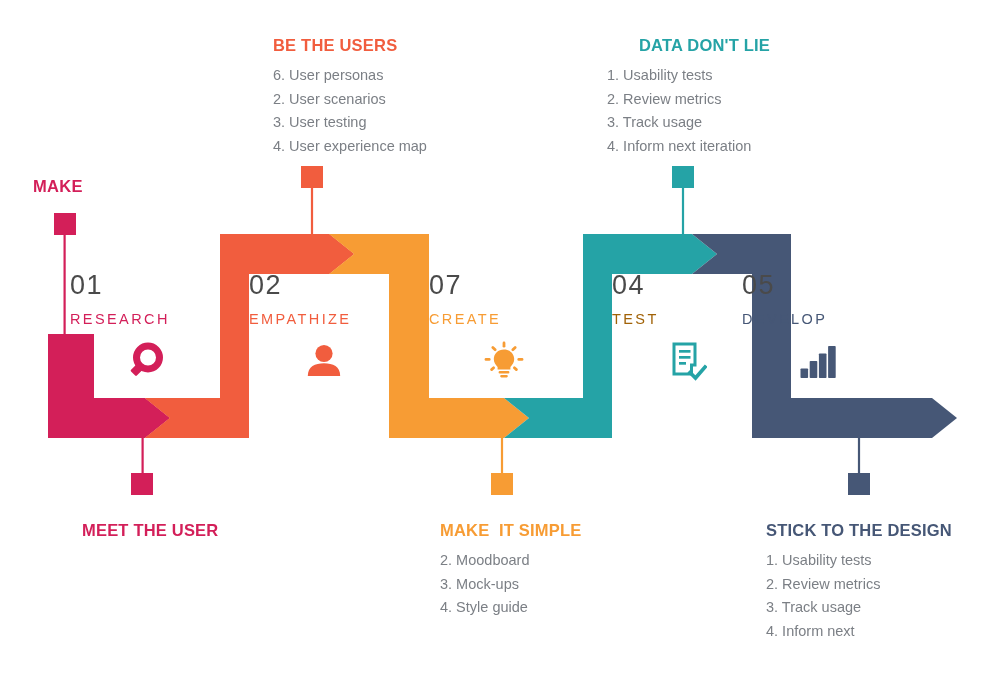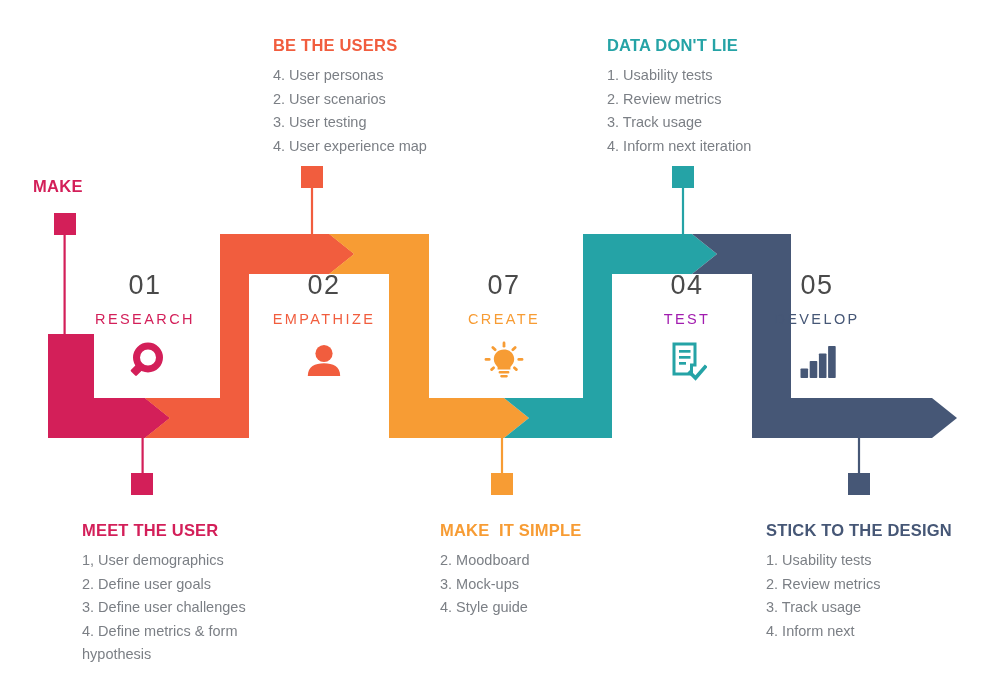--- a/index.html
+++ b/index.html
@@ -56,21 +56,21 @@
     position: absolute;
     font-size: 16.5px;
     font-weight: bold;
     letter-spacing: 0.3px;
   }
 
   
   .step {
     position: absolute;
     width: 150px;
-    text-align: center;
+    text-align: left;
   }
   .step-num {
     font-size: 27px;
     color: #4a4a4a;
     letter-spacing: 1.5px;
     line-height: 1;
     font-weight: normal;
   }
   .step-name {
     font-size: 14.5px;
@@ -165,21 +165,21 @@
           <rect x="8.6" y="4.6" width="2.8" height="6.0" rx="1.3" transform="rotate(-45 10 7.6)"></rect>
           <rect x="30.0" y="25.0" width="2.8" height="5.4" rx="1.3" transform="rotate(-48 31.4 27.7)"></rect>
           <rect x="7.2" y="25.0" width="2.8" height="5.4" rx="1.3" transform="rotate(48 8.6 27.7)"></rect>
         </g>
       </svg>
     </div>
   </div>
 
   <div class="step" style="left:612px; top:272px;">
     <div class="step-num">04</div>
-    <div class="step-name" style="color: #a21caf;">TEST</div>
+    <div class="step-name" style="color: #a16207;">TEST</div>
     <div class="step-icon">
       <svg width="40" height="40" viewBox="0 0 40 40">
         <path d="M 7 3 L 28 3 L 28 24 L 24.5 24 L 24.5 33 L 7 33 Z" fill="none" stroke="#25a3a6" stroke-width="3"></path>
         <rect x="12" y="9" width="11.5" height="2.7" fill="#25a3a6"></rect>
         <rect x="12" y="15" width="11.5" height="2.7" fill="#25a3a6"></rect>
         <rect x="12" y="21" width="7" height="2.7" fill="#25a3a6"></rect>
         <path d="M 23 31.5 L 28.5 37 L 38 26" fill="none" stroke="#25a3a6" stroke-width="3.6" stroke-linecap="square"></path>
       </svg>
     </div>
   </div>
@@ -195,45 +195,39 @@
           <rect x="21.9" y="12.5" width="7.6" height="24.5" rx="0.8"></rect>
           <rect x="31.1" y="5.0" width="7.6" height="32.0" rx="0.8"></rect>
         </g>
       </svg>
     </div>
   </div>
 
   <div class="callout" style="left:273px; top:36px; width:215px;">
     <div class="callout-title" style="color:#f15d3e;">BE THE USERS</div>
     <ul class="callout-list">
-      <li>4. User personas</li>
+      <li>6. User personas</li>
       <li>2. User scenarios</li>
       <li>3. User testing</li>
       <li>4. User experience map</li>
     </ul>
   </div>
 
   <div class="callout" style="left:607px; top:36px; width:220px;">
-    <div class="callout-title" style="color:#25a3a6;">DATA DON'T LIE</div>
+    <div class="callout-title" style="color:#25a3a6;margin-left:32px;">DATA DON'T LIE</div>
     <ul class="callout-list">
       <li>1. Usability tests</li>
       <li>2. Review metrics</li>
       <li>3. Track usage</li>
       <li>4. Inform next iteration</li>
     </ul>
   </div>
 
   <div class="callout" style="left:82px; top:521px; width:180px;">
     <div class="callout-title" style="color:#d31f59;">MEET THE USER</div>
-    <ul class="callout-list">
-      <li>1, User demographics</li>
-      <li>2. Define user goals</li>
-      <li>3. Define user challenges</li>
-      <li>4. Define metrics &amp; form hypothesis</li>
-    </ul>
   </div>
 
   <div class="callout" style="left:440px; top:521px; width:200px;">
     <div class="callout-title" style="color:#f79c34;">MAKE  IT SIMPLE</div>
     <ul class="callout-list">
       <li>2. Moodboard</li>
       <li>3. Mock-ups</li>
       <li>4. Style guide</li>
     </ul>
   </div>

